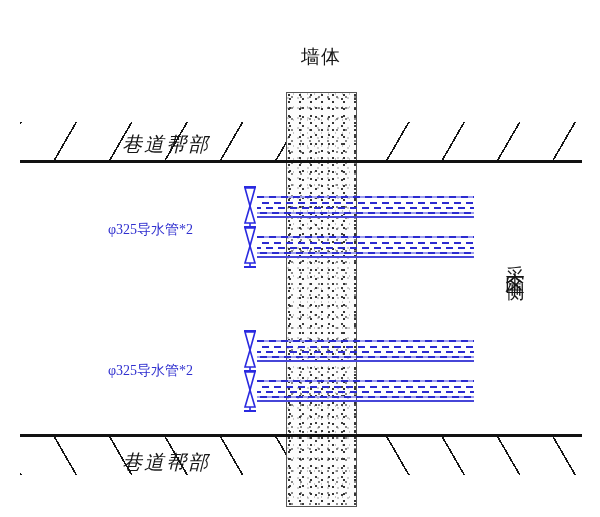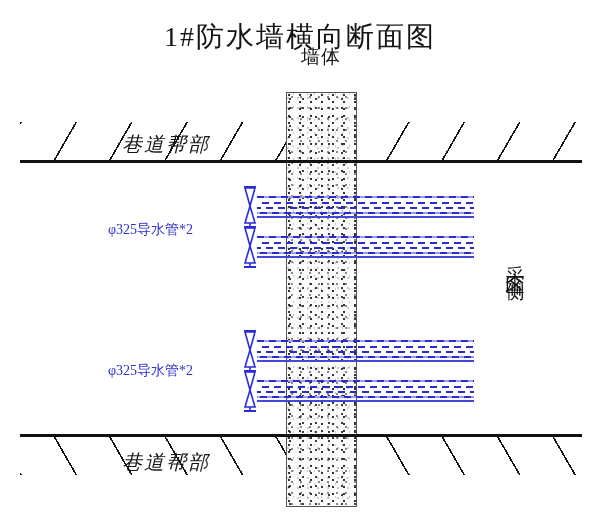--- a/index.html
+++ b/index.html
@@ -72,21 +72,20 @@
     left:108px;width:140px;font-size:14px;color:#2f2fcf;
     white-space:nowrap;z-index:5;
   }
   .pipe-label-1{top:221px;} .pipe-label-2{top:362px;}
 </style>
 </head>
 <body>
 
 <div class="canvas">
 
-  <div class="abs title">1#防水墙横向断面图</div>
 
   <div class="abs wall-label">墙体</div>
 
   <div class="abs hatch hatch-top"></div>
   <div class="abs hatch hatch-bottom"></div>
 
   <div class="abs wall"></div>
 
   <div class="abs roadway-line line-top"></div>
   <div class="abs roadway-line line-bottom"></div>

